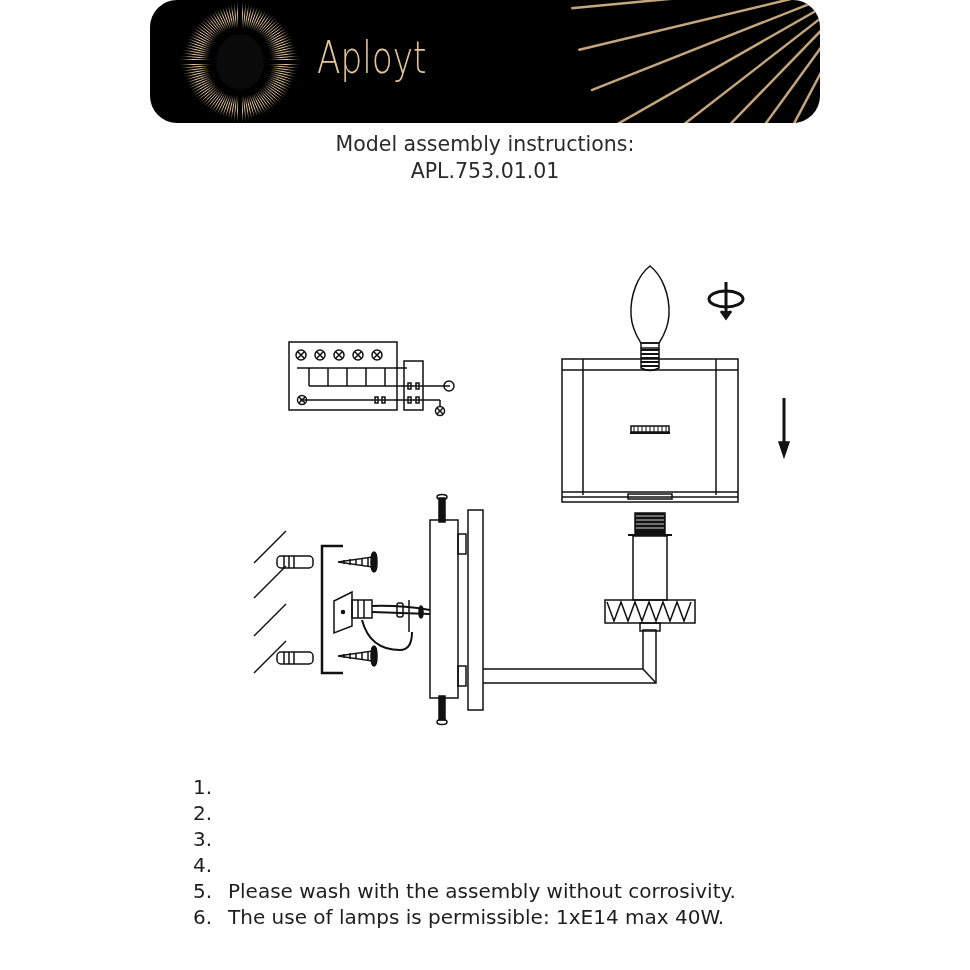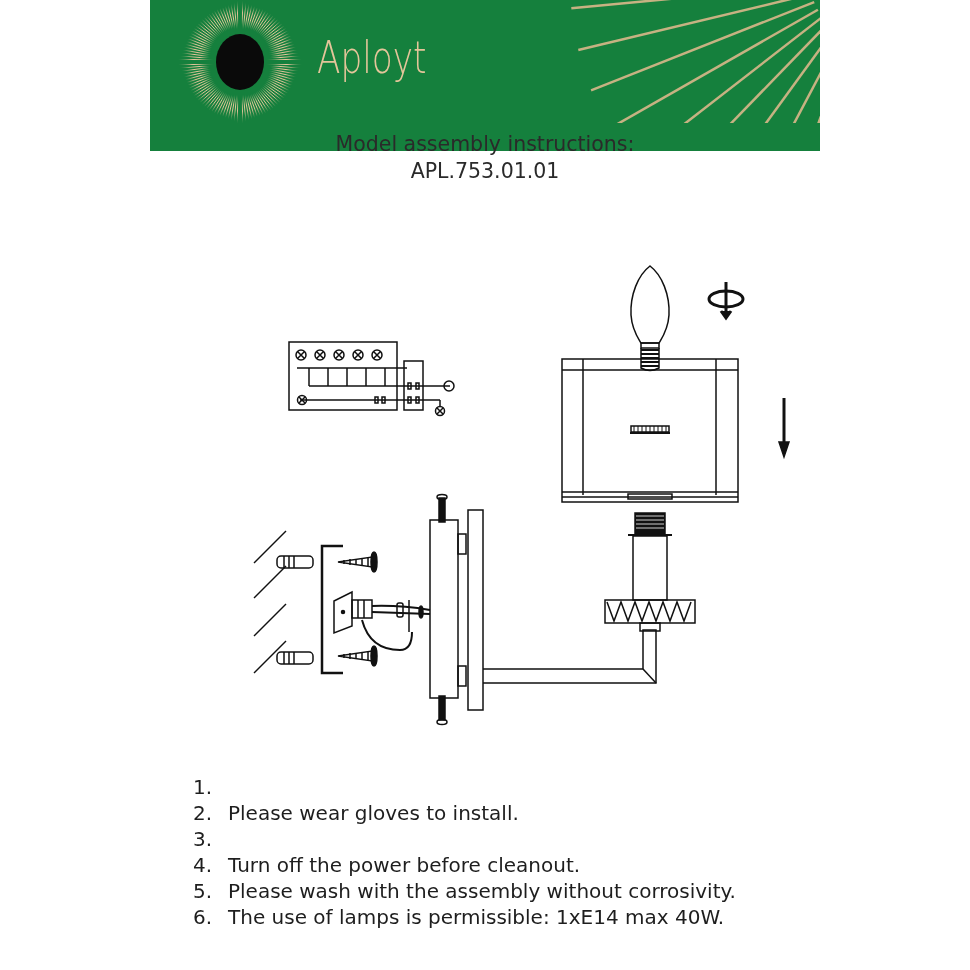--- a/index.html
+++ b/index.html
@@ -1,17 +1,17 @@
 <!DOCTYPE html>
 <html><head>
 <meta charset="utf-8">
 <style>
   html, body { margin: 0; padding: 0; background: #ffffff; }
   body { width: 970px; height: 970px; position: relative; overflow: hidden; font-family: "DejaVu Sans", sans-serif; color: #1a1a1a; }
-  .banner { position: absolute; left: 150px; top: 0; width: 670px; height: 151px; background: #15803d; overflow: hidden; }
+  .banner { position: absolute; left: 150px; top: 0; width: 670px; height: 123px; background: #000000; overflow: hidden; border-radius: 27px; }
   .banner svg { position: absolute; left: 0; top: 0; }
   .brand { position: absolute; left: 167px; top: 32px; font-family: "DejaVu Sans", sans-serif; font-weight: 200; font-size: 44px; letter-spacing: 0px; color: #e4c59a; transform: scaleX(0.78); transform-origin: left top; }
   .title { position: absolute; left: 0; width: 970px; text-align: center; font-size: 20.5px; color: #2a2a2a; line-height: 27px; }
   .title.l1 { top: 131px; }
   .title.l2 { top: 158px; text-align: center; }
   .diagram { position: absolute; left: 0; top: 0; }
   .notes { position: absolute; left: 193px; top: 774px; margin: 0; padding: 0; list-style: none; }
   .notes li { font-size: 20px; line-height: 26px; height: 26px; color: #1e1e1e; white-space: nowrap; display: flex; }
   .notes .num { width: 35px; display: inline-block; }
 </style>
@@ -315,28 +315,26 @@
     <rect x="640" y="623" width="20" height="8"></rect>
   </g>
 </svg>
 
 <ol class="notes">
   <li>
       <span class="num">1.</span>
     </li>
   <li>
       <span class="num">2.</span>
-      <span>Please wear gloves to install.</span>
     </li>
   <li>
       <span class="num">3.</span>
     </li>
   <li>
       <span class="num">4.</span>
-      <span>Turn off the power before cleanout.</span>
     </li>
   <li>
       <span class="num">5.</span>
       <span>Please wash with the assembly without corrosivity.</span>
     </li>
   <li>
       <span class="num">6.</span>
       <span>The use of lamps is permissible: 1xE14 max 40W.</span>
     </li>
 </ol>

